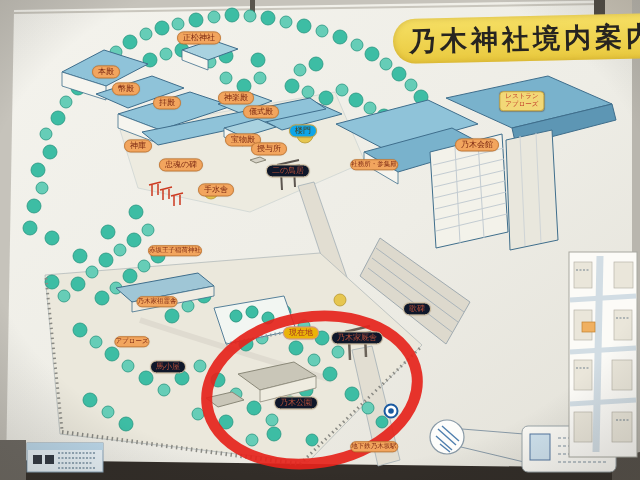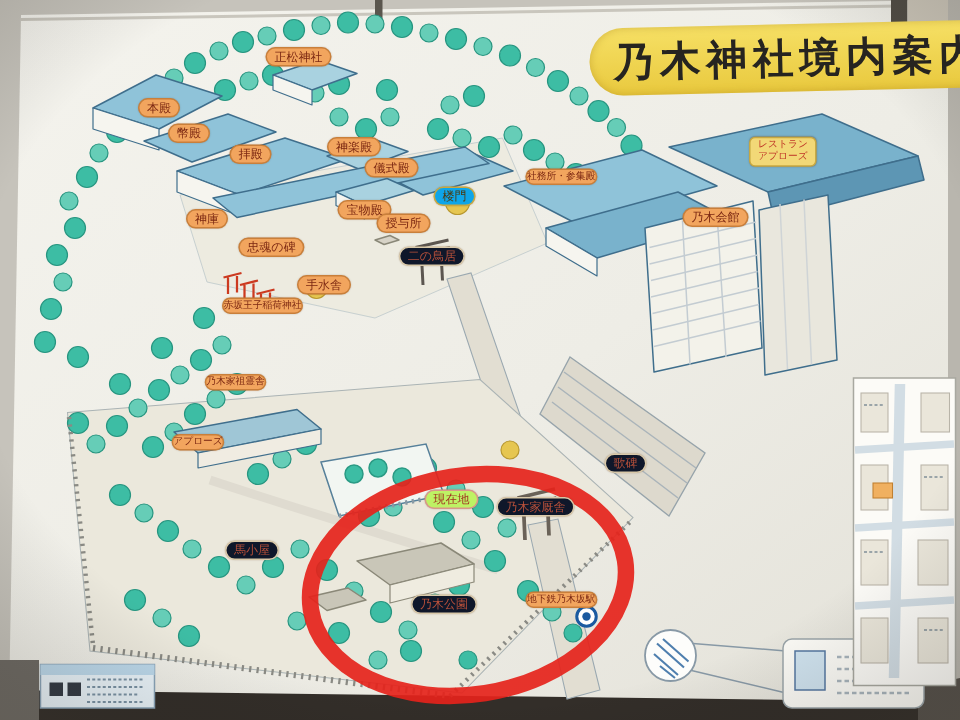--- a/index.html
+++ b/index.html
@@ -4,23 +4,23 @@
 <style>
   html,body{margin:0;padding:0;background:#9a968e;}
   .stage{position:relative;width:640px;height:480px;overflow:hidden;
          background:#d8d5ce;font-family:"DejaVu Sans",sans-serif;}
   .stage svg{position:absolute;left:0;top:0;}
   .lbl{position:absolute;transform:translate(-50%,-50%);
        background:#f2a55e;border:1px solid #c97f3a;color:#7c2812;
        font-size:8px;line-height:1.15;font-weight:normal;padding:1px 5px;
        border-radius:10px;white-space:nowrap;z-index:5;
        box-shadow:0 0 1px rgba(90,40,10,.35);}
-  .lbl.small{font-size:6.5px;padding:1px 0;}
+  .lbl.small{font-size:6.5px;padding:1px 0;margin-top:47px;}
   .lbl.cream{background:#0f172a;border-color:#d9c9a9;color:#b8503a;}
-  .lbl.pink{background:#bef264;border-color:#d89888;color:#a03020;}
+  .lbl.pink{background:#eab308;border-color:#d89888;color:#a03020;}
   .lbl.yellow{background:#0ea5e9;border-color:#c8a840;color:#4a3a10;}
   .lbl.resto{background:#f2d877;border-color:#c8a840;color:#c03828;
              font-size:6.5px;border-radius:4px;line-height:1.2;}
   .title-banner{position:absolute;left:393px;top:16px;width:260px;height:45px;
         background:linear-gradient(#f6e065,#e9c93e);
         border-radius:23px 0 0 23px;transform:rotate(-1.3deg);
         display:flex;align-items:center;overflow:hidden;padding-left:16px;
         box-shadow:inset 0 0 6px rgba(160,120,20,.4);z-index:6;}
   .title-banner span{font-size:27px;font-weight:bold;color:#262420;
         letter-spacing:4px;white-space:nowrap;

